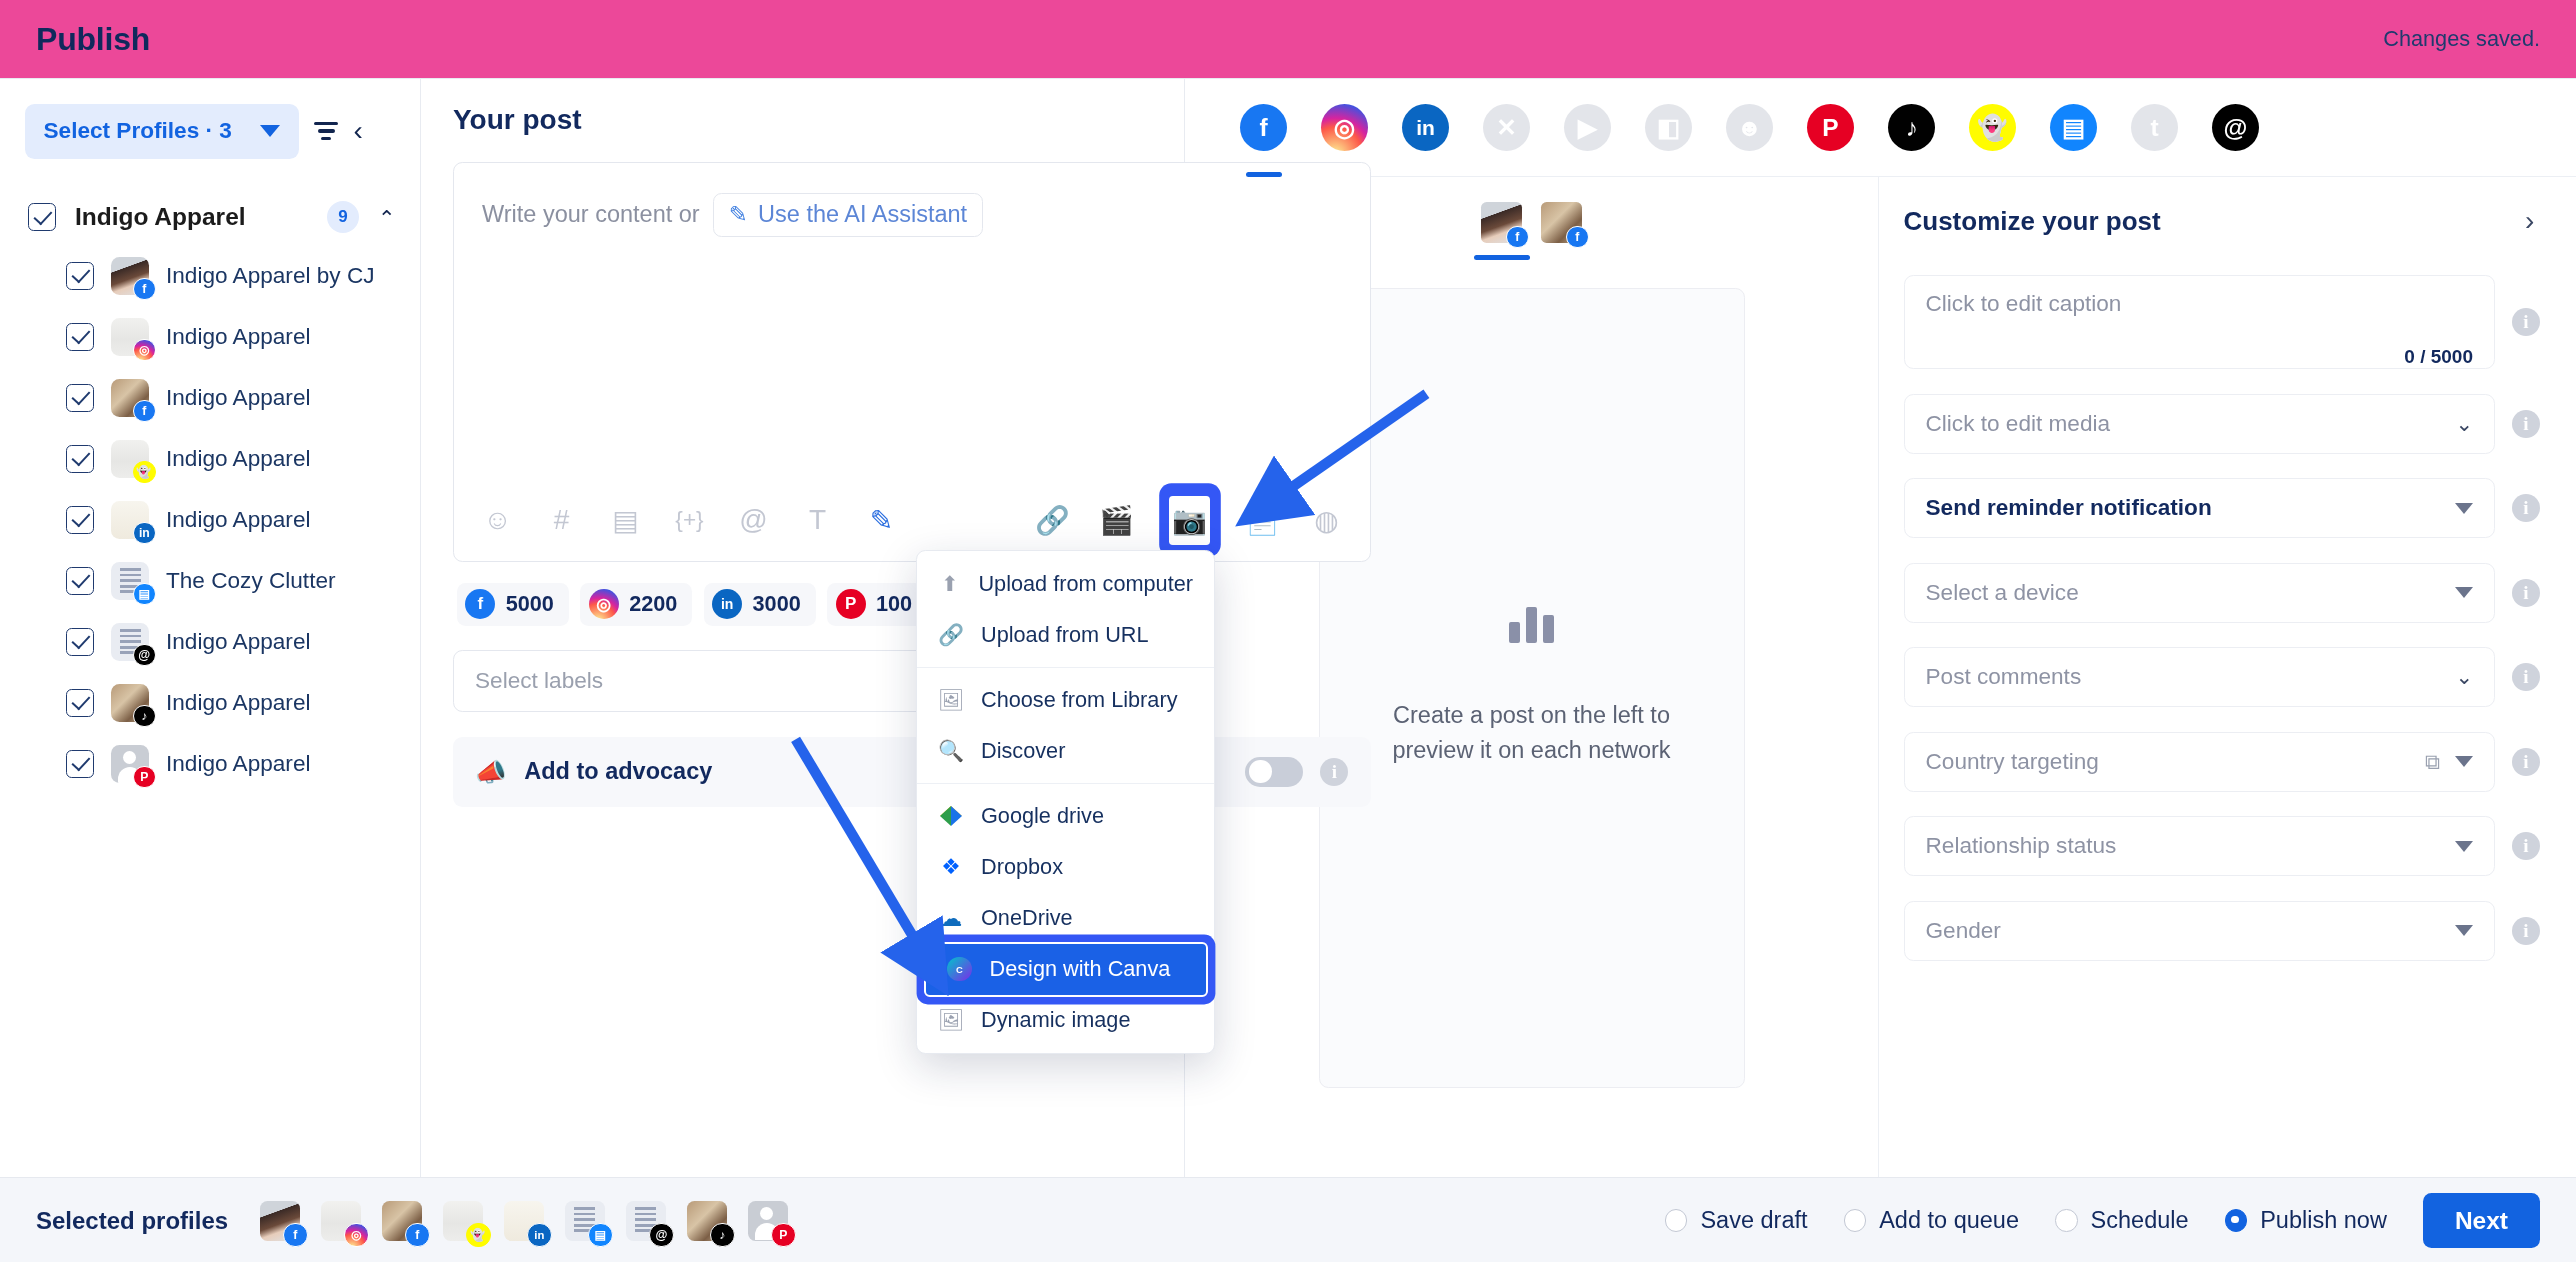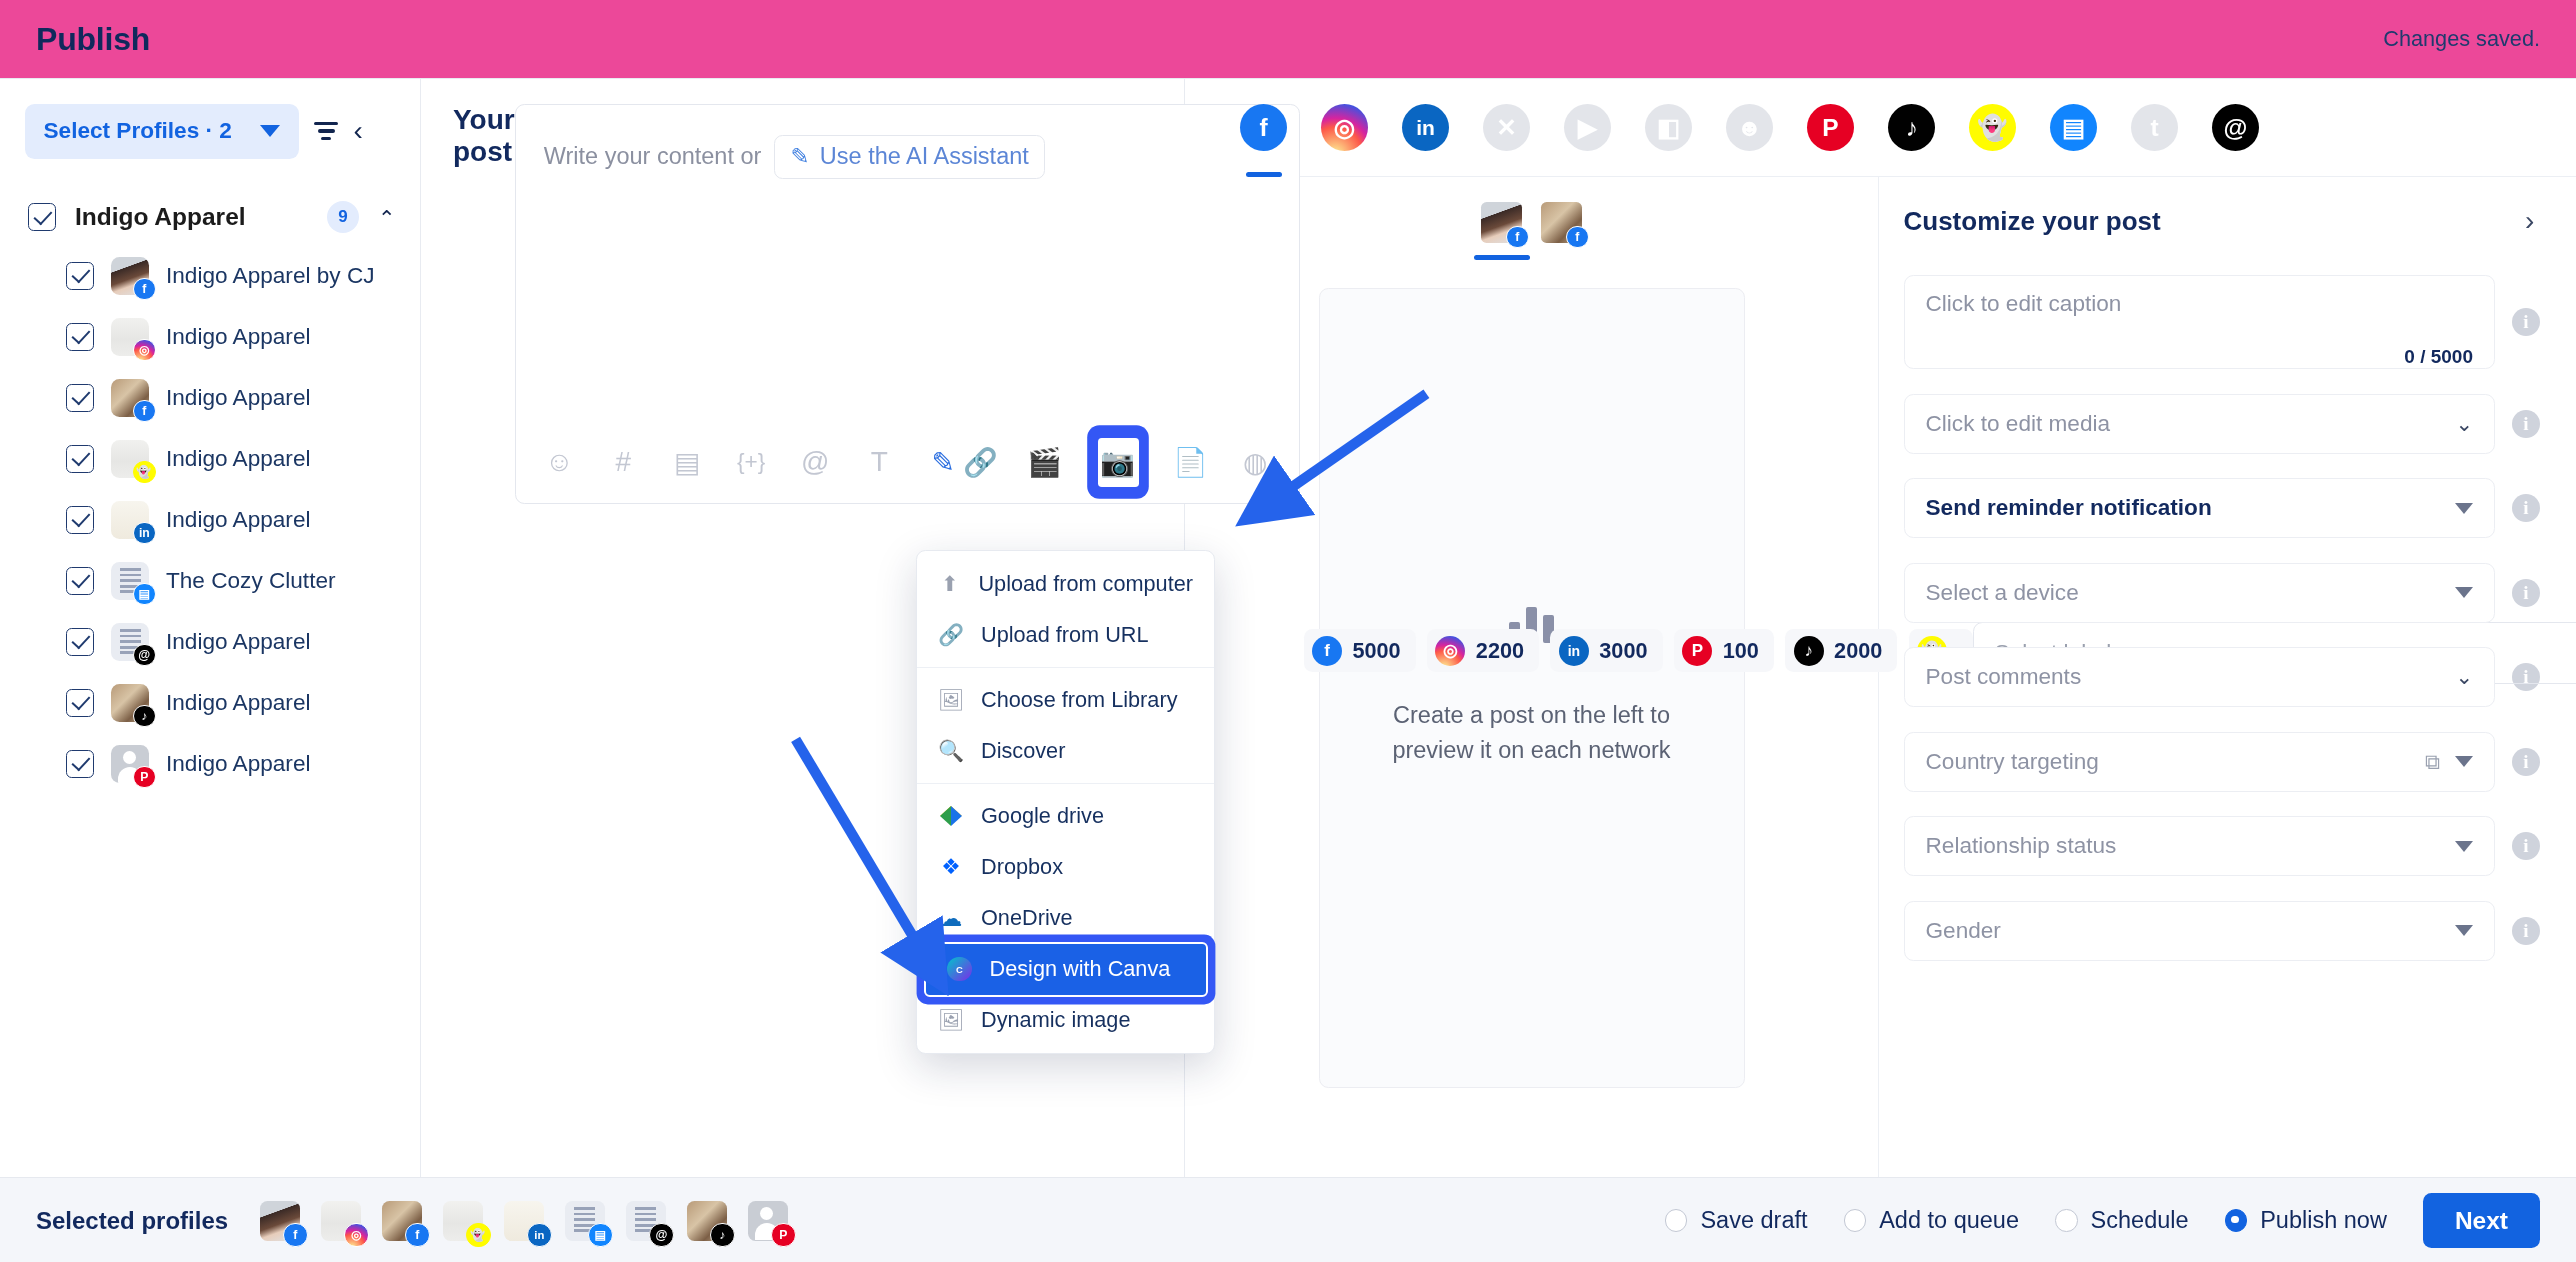--- a/index.html
+++ b/index.html
@@ -102,21 +102,21 @@
   .b-fb { background:#1877f2; }
   .b-ig { background: radial-gradient(circle at 30% 107%, #fdf497 0%, #fd5949 45%, #d6249f 60%, #285AEB 90%); }
   .b-li { background:#0a66c2; }
   .b-sc { background:#fffc00; color:#000; border-color:#fffc00; }
   .b-bs { background:#1185fe; }
   .b-th { background:#000000; }
   .b-tt { background:#010101; }
   .b-pt { background:#e60023; }
 
   
-  .center { flex: 1 1 auto; min-width: 0; display:flex; flex-direction:row; padding: 24.5px 32px 0 32px; position: relative; }
+  .center { flex: 1 1 auto; min-width: 0; display:flex; flex-direction:column; padding: 24.5px 32px 0 32px; position: relative; }
   .center-title { font-size: 28px; font-weight: 700; color:#12295e; margin-bottom: 26px; }
   .composer {
     border: 0.9px solid #e4e7ee; border-radius: 9.4px; background:#fff;
     width: 918px; height: 400px; display:flex; flex-direction:column; position: relative;
   }
   .composer-placeholder { padding: 30px 28px 0 28px; display:flex; align-items:center; gap: 5.6px; font-size: 23.5px; color:#8b90a0; }
   .ai-chip {
     display:flex; align-items:center; gap:10.4px; border:0.9px solid #e4e7ee; border-radius:8.5px;
     padding: 7.5px 15px; color:#5c86d6; font-size:23.5px; margin-left: 7.5px; cursor:pointer;
   }
@@ -266,21 +266,21 @@
   <div class="topbar">
     <div class="page-title">Publish</div>
     <div class="changes-saved">Changes saved.</div>
   </div>
 
   <div class="body">
 
     <div class="sidebar">
       <div class="sidebar-head">
         <div class="profiles-pill">
-          <span>Select Profiles · 2</span>
+          <span>Select Profiles · 3</span>
           <span class="caret-down"></span>
         </div>
         <div class="filter-icon">
             <i></i>
             <i></i>
             <i></i>
           </div>
         <div class="collapse-chev">‹</div>
       </div>
 

